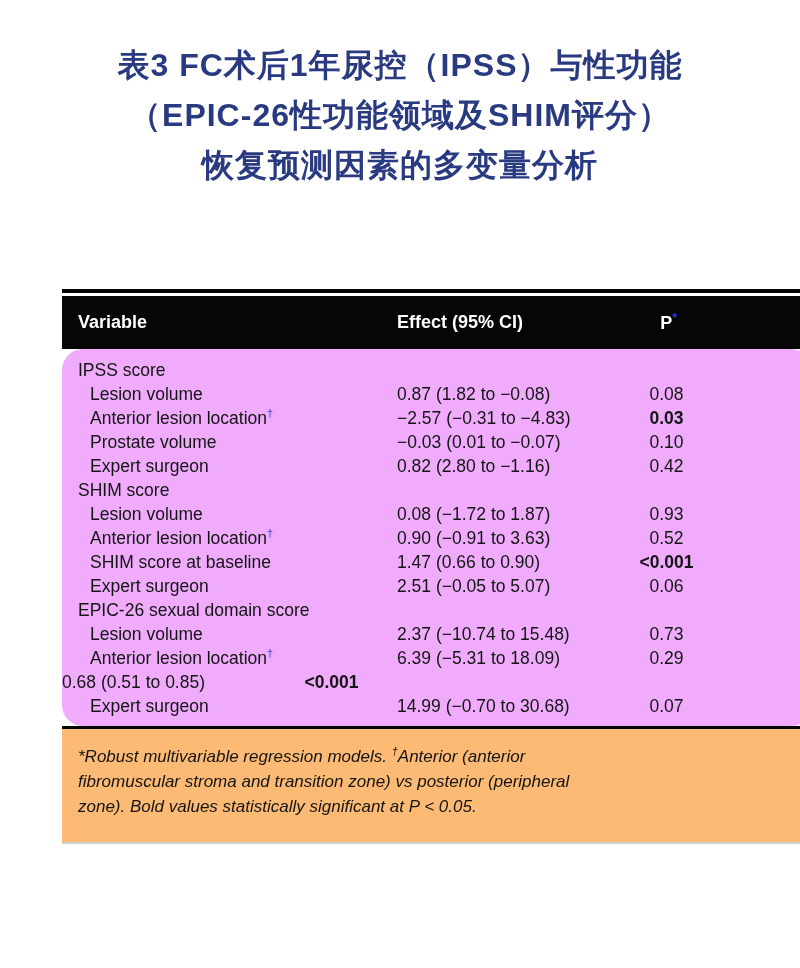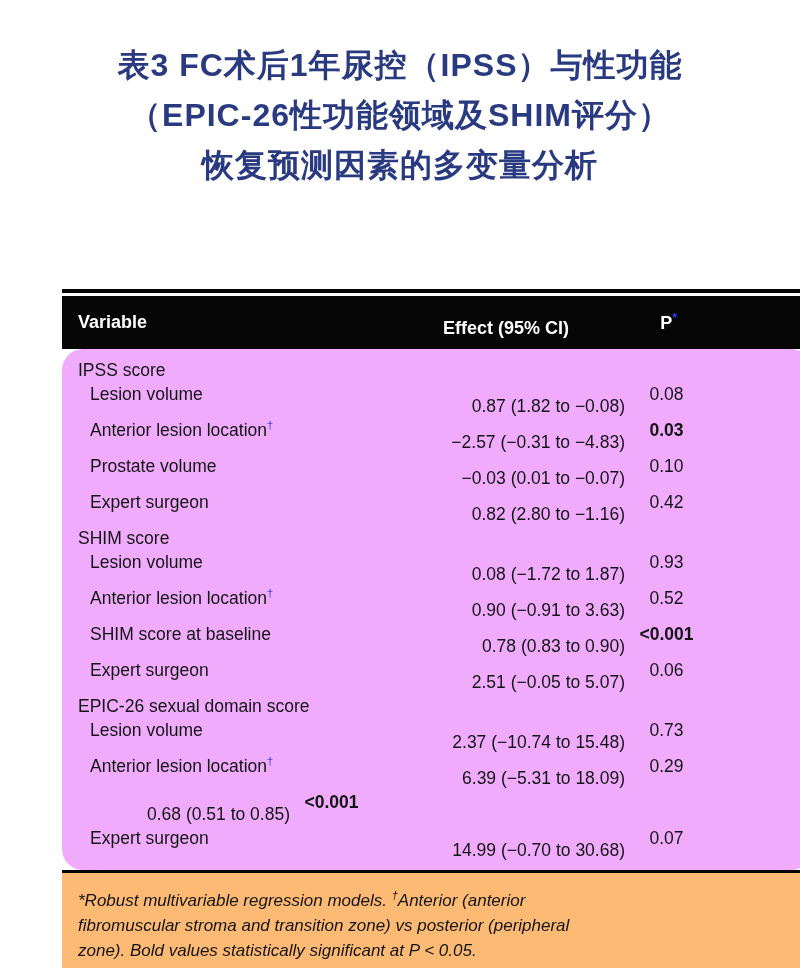--- a/index.html
+++ b/index.html
@@ -9,21 +9,21 @@
   
   .title-block{position:absolute;top:40px;left:0;width:800px;text-align:center;
     color:#293a80;font-weight:bold;font-size:32px;line-height:50px;letter-spacing:1px;}
 
   
   .tablewrap{position:absolute;left:62px;top:289px;width:750px;}
   .toprule{height:4px;background:#060606;margin-bottom:3px;}
   .thead{background:#060606;color:#ffffff;display:flex;align-items:center;height:53px;
     font-weight:bold;font-size:18px;}
   .c1{width:335px;box-sizing:border-box;padding-left:16px;}
-  .c2{width:228px;box-sizing:border-box;text-align:right;margin-top:12px;}
+  .c2{width:228px;box-sizing:border-box;text-align:left;}
   .c3{width:113px;box-sizing:border-box;text-align:center;padding-right:30px;}
   .hdr-effect{padding-right:56px;}
   .hdr-p{text-align:center;padding-right:26px;}
   .p-star{color:#3b3bee;font-size:12px;}
 
   .tbody{background:#f0abfc;padding:9px 0 8px 0;font-size:17.5px;color:#141414;border-radius:21px;}
   .row{display:flex;align-items:flex-start;line-height:24px;}
   .row .sec-title{padding-left:16px;}
   .row.item .c1{padding-left:28px;}
   .vline2{padding-left:12px;}
@@ -100,21 +100,21 @@
           <div class="c1">
             <div class="vline1">Anterior lesion location<sup class="dagger">†</sup></div>
           </div>
           <div class="c2">0.90 (−0.91 to 3.63)</div>
           <div class="c3">0.52</div>
         </div>
         <div class="row item">
           <div class="c1">
             <div class="vline1">SHIM score at baseline</div>
           </div>
-          <div class="c2">0.78 (0.83 to 0.90)</div>
+          <div class="c2">1.47 (0.66 to 0.90)</div>
           <div class="c3 bold">&lt;0.001</div>
         </div>
         <div class="row item">
           <div class="c1">
             <div class="vline1">Expert surgeon</div>
           </div>
           <div class="c2">2.51 (−0.05 to 5.07)</div>
           <div class="c3">0.06</div>
         </div>
         <div class="row section">

